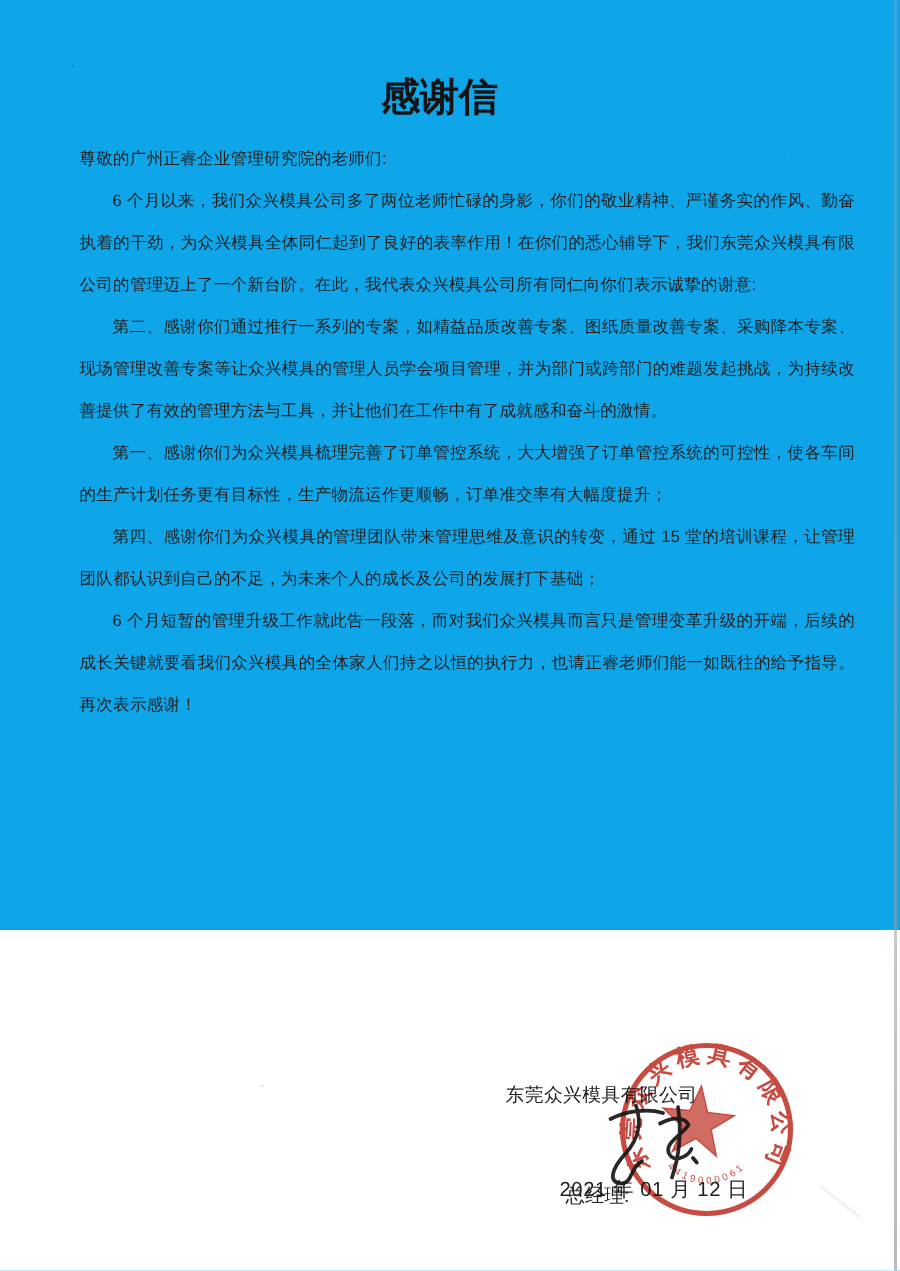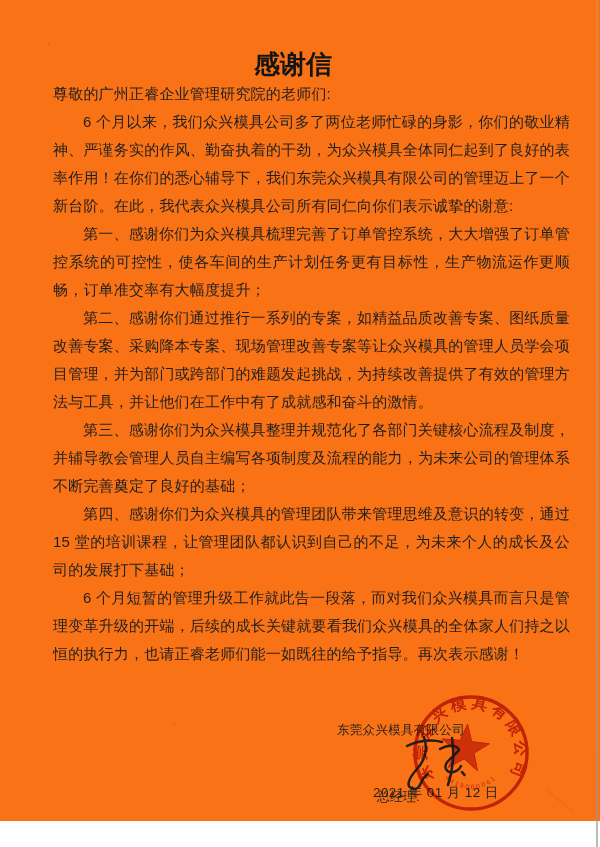--- a/index.html
+++ b/index.html
@@ -4,33 +4,33 @@
 <style>
   * { margin:0; padding:0; box-sizing:border-box; }
   html,body { width:600px; height:847px; }
   body {
     background:#ffffff;
     font-family:"Liberation Sans","DejaVu Sans",sans-serif;
     overflow:hidden;
     position:relative;
   }
   .page {
-    position:absolute; left:0; top:0; width:600px; height:821px;
-    background:#f97316;
+    position:absolute; left:0; top:0; width:600px; height:620px;
+    background:#0ea5e9;
   }
   .title {
     position:absolute; top:47px; left:0; width:600px;
     text-align:center;
     font-size:26px; font-weight:700; color:#141414;
     letter-spacing:0px;
     transform:translateX(-7px);
   }
   .letter-body {
-    position:absolute; top:80px; left:53px; width:517px;
-    font-size:15px; line-height:28px;
+    position:absolute; top:92px; left:53px; width:517px;
+    font-size:11px; line-height:28px;
     color:#1f1f1f;
     text-align:justify;
     letter-spacing:0.2px;
   }
   .letter-body p { margin:0; text-indent:2em; }
   .letter-body p.salutation { text-indent:0; }
   .company-name {
     position:absolute; left:337px; top:722px;
     font-size:12.5px; color:#1f1f1f; letter-spacing:0.3px;
   }
@@ -69,23 +69,22 @@
 <body>
 
 <div class="page">
 
   <h1 class="title">感谢信</h1>
 
   <div class="letter-body" style="color: rgb(31, 31, 31);">
     <p class="salutation">尊敬的广州正睿企业管理研究院的老师们:</p>
     <div id="paragraphs">
         <p>6 个月以来，我们众兴模具公司多了两位老师忙碌的身影，你们的敬业精神、严谨务实的作风、勤奋执着的干劲，为众兴模具全体同仁起到了良好的表率作用！在你们的悉心辅导下，我们东莞众兴模具有限公司的管理迈上了一个新台阶。在此，我代表众兴模具公司所有同仁向你们表示诚挚的谢意:</p>
+        <p>第二、感谢你们通过推行一系列的专案，如精益品质改善专案、图纸质量改善专案、采购降本专案、现场管理改善专案等让众兴模具的管理人员学会项目管理，并为部门或跨部门的难题发起挑战，为持续改善提供了有效的管理方法与工具，并让他们在工作中有了成就感和奋斗的激情。</p>
         <p>第一、感谢你们为众兴模具梳理完善了订单管控系统，大大增强了订单管控系统的可控性，使各车间的生产计划任务更有目标性，生产物流运作更顺畅，订单准交率有大幅度提升；</p>
-        <p>第二、感谢你们通过推行一系列的专案，如精益品质改善专案、图纸质量改善专案、采购降本专案、现场管理改善专案等让众兴模具的管理人员学会项目管理，并为部门或跨部门的难题发起挑战，为持续改善提供了有效的管理方法与工具，并让他们在工作中有了成就感和奋斗的激情。</p>
-        <p>第三、感谢你们为众兴模具整理并规范化了各部门关键核心流程及制度，并辅导教会管理人员自主编写各项制度及流程的能力，为未来公司的管理体系不断完善奠定了良好的基础；</p>
         <p>第四、感谢你们为众兴模具的管理团队带来管理思维及意识的转变，通过 15 堂的培训课程，让管理团队都认识到自己的不足，为未来个人的成长及公司的发展打下基础；</p>
         <p>6 个月短暂的管理升级工作就此告一段落，而对我们众兴模具而言只是管理变革升级的开端，后续的成长关键就要看我们众兴模具的全体家人们持之以恒的执行力，也请正睿老师们能一如既往的给予指导。再次表示感谢！</p>
       </div>
   </div>
 
   <div class="company-name">东莞众兴模具有限公司</div>
   <div class="signer-title">总经理:</div>
   <div class="sign-date">2021 年 01 月 12 日</div>
 
   <svg class="seal-svg" viewBox="0 0 140 140">

